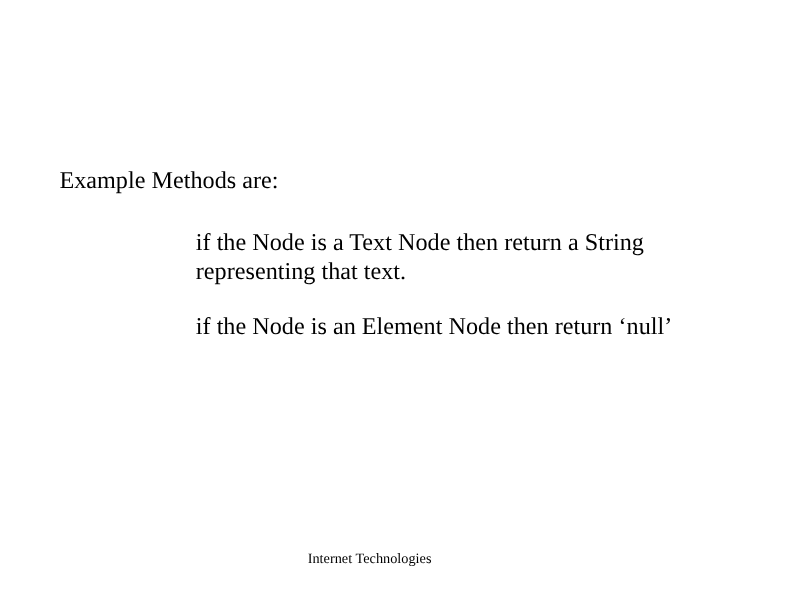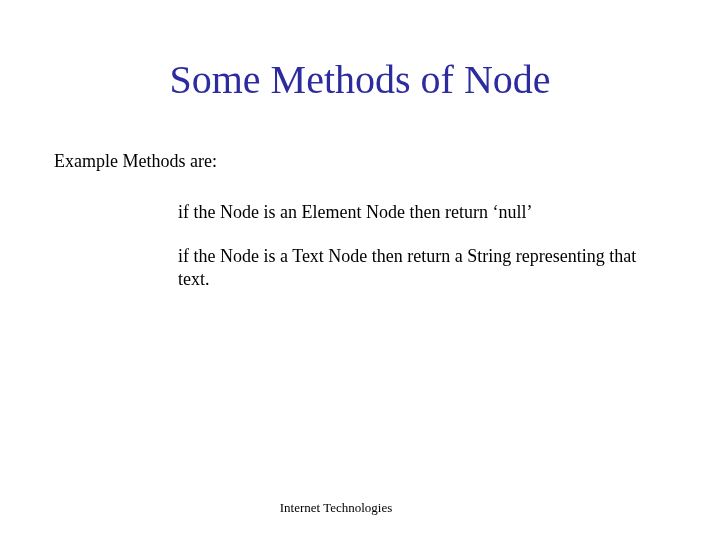--- a/index.html
+++ b/index.html
@@ -26,21 +26,21 @@
     text-align: center;
     font-size: 40px;
     color: #2c2ca0;
     font-weight: normal;
   }
   .body {
     position: absolute;
     top: 150px;
     left: 54px;
     width: 612px;
-    font-size: 18px;
+    font-size: 22px;
     line-height: 1.25;
   }
   .lvl1 {
     margin-left: 0px;
     margin-bottom: 28px;
   }
   .lvl2 {
     margin-left: 72px;
     margin-bottom: 28px;
   }
@@ -56,23 +56,22 @@
     text-align: center;
     font-size: 13px;
     color: #000000;
   }
 </style>
 </head>
 <body>
 
 <div class="slide">
 
-  <div class="title">Some Methods of Node</div>
 
   <div class="body">
     <div class="lvl1">Example Methods are:</div>
+    <div class="lvl3">if the Node is a Text Node then return a String representing that text.</div>
     <div class="lvl3">if the Node is an Element Node then return ‘null’</div>
-    <div class="lvl3">if the Node is a Text Node then return a String representing that text.</div>
   </div>
 
   <div class="footer">Internet Technologies</div>
 
 </div>
 
 </body></html>

